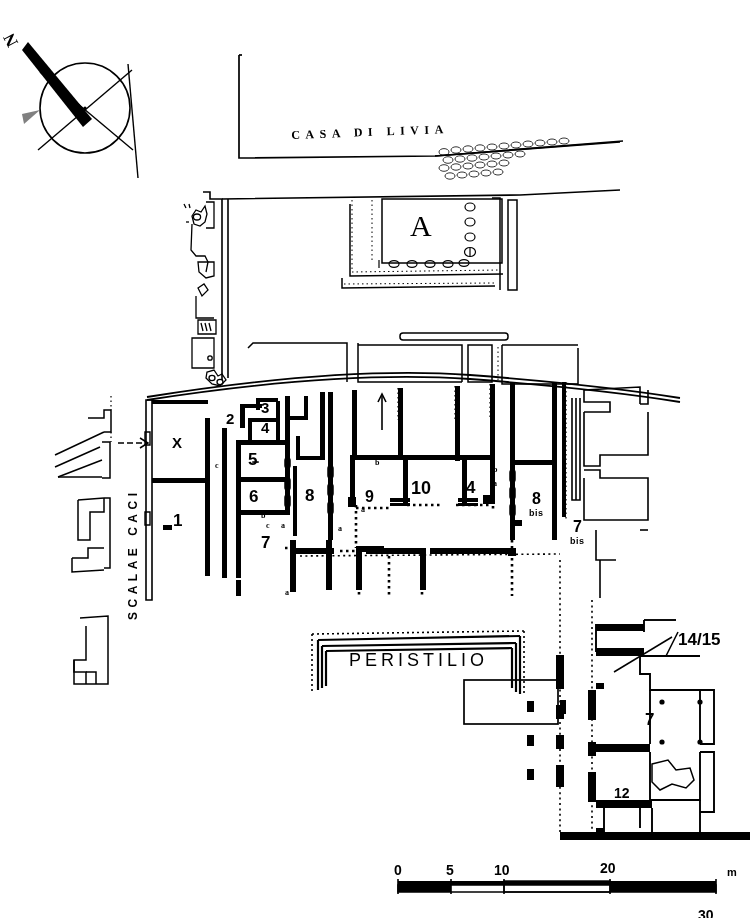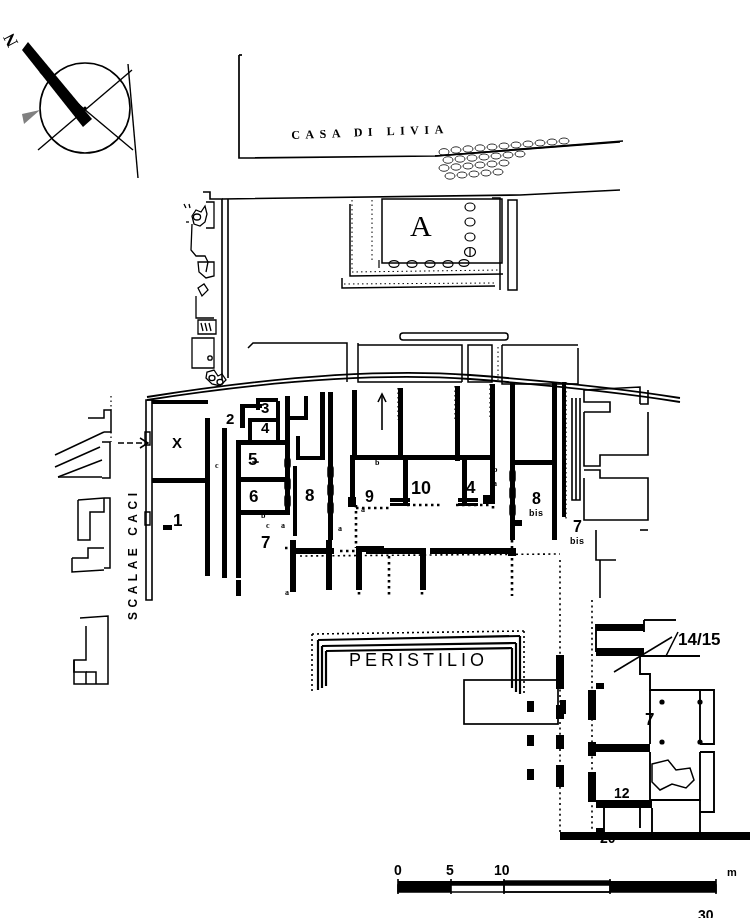--- a/index.html
+++ b/index.html
@@ -439,15 +439,15 @@
 <div class="lbl tiny" style="left:285px;top:588px;">a</div>
 <div class="lbl tiny" style="left:338px;top:524px;">a</div>
 <div class="lbl tiny" style="left:375px;top:458px;">b</div>
 <div class="lbl tiny" style="left:361px;top:505px;">a</div>
 <div class="lbl tiny" style="left:493px;top:465px;">b</div>
 <div class="lbl tiny" style="left:493px;top:479px;">a</div>
 
 <div class="lbl" style="left:394px;top:862px;font-size:14px;font-weight:700;">0</div>
 <div class="lbl" style="left:446px;top:862px;font-size:14px;font-weight:700;">5</div>
 <div class="lbl" style="left:494px;top:862px;font-size:14px;font-weight:700;">10</div>
-<div class="lbl" style="left:600px;top:830px;font-size:14px;font-weight:700;">20</div>
+<div class="lbl" style="left:600px;top:860px;font-size:14px;font-weight:700;">20</div>
 <div class="lbl" style="left:698px;top:907px;font-size:14px;font-weight:700;">30</div>
 <div class="lbl" style="left:727px;top:866px;font-size:11px;font-weight:700;">m</div>
 
 </body></html>

